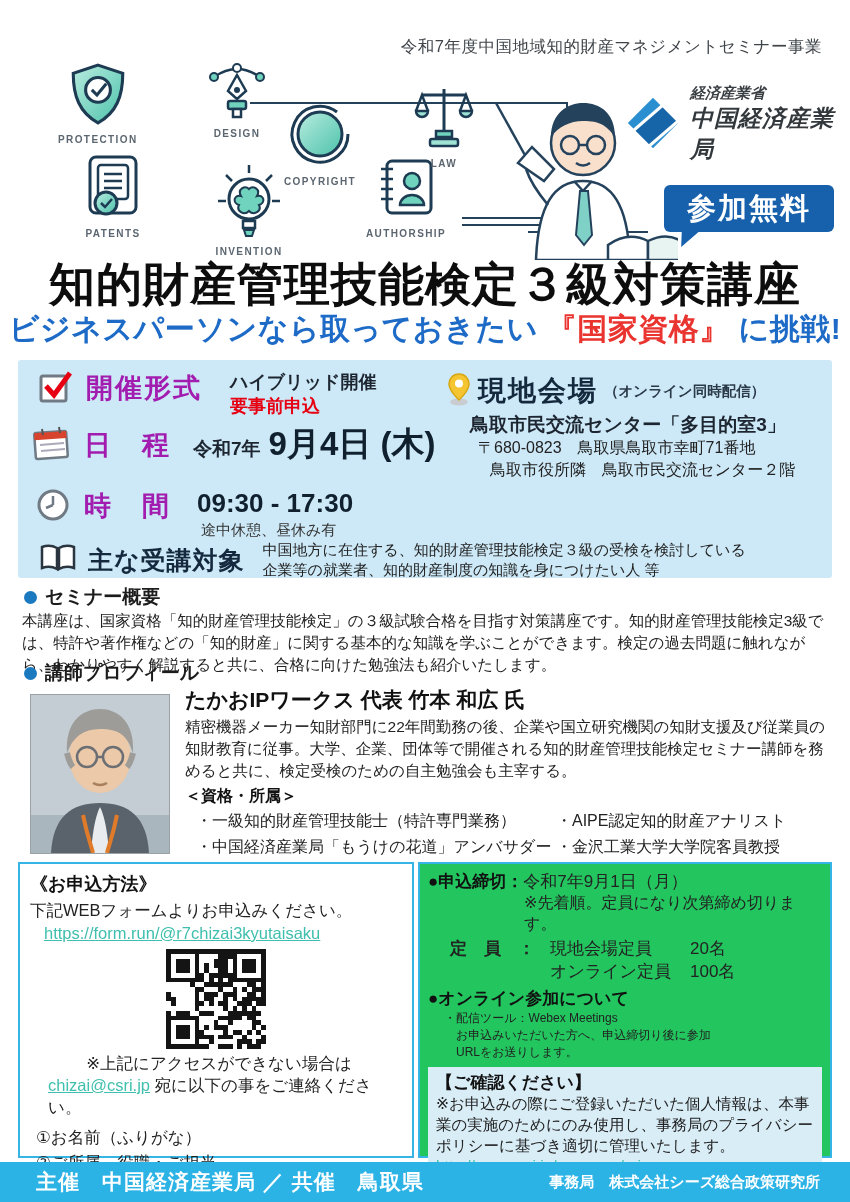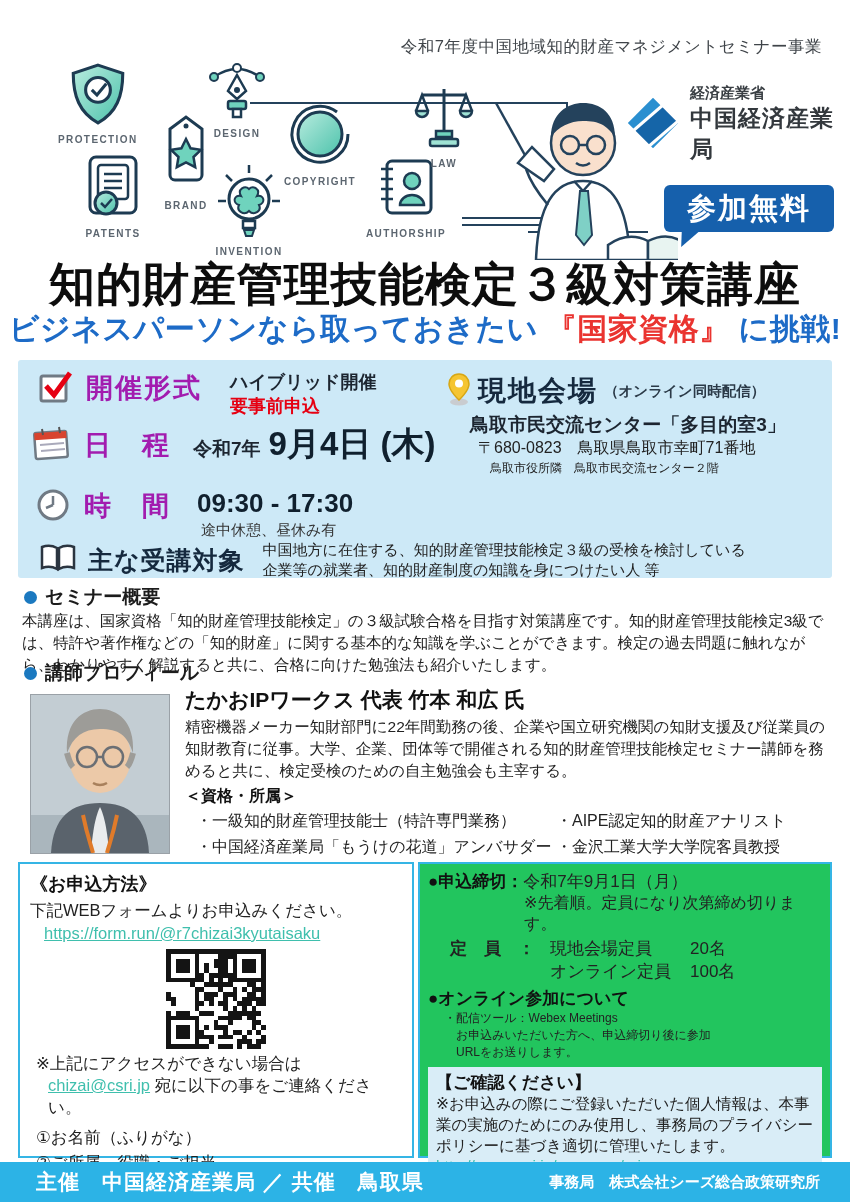--- a/index.html
+++ b/index.html
@@ -8,21 +8,21 @@
     position:relative; width:850px; height:1202px; background:#ffffff;
     font-family:"Liberation Sans","DejaVu Sans",sans-serif; color:#222;
     overflow:hidden; margin:0 auto;
   }
   
   .program-line { position:absolute; top:36px; right:28px; font-size:16.5px; color:#3f4449; letter-spacing:0.5px; }
   .illustration { position:absolute; top:55px; left:0; width:850px; height:205px; }
   .ip-item { position:absolute; display:flex; flex-direction:column; align-items:center; gap:3px; }
   .ip-label { font-size:10px; font-weight:bold; letter-spacing:1.4px; color:#5c6670; }
   .conn { position:absolute; background:#24425c; }
-  .meti-logo { position:absolute; top:84px; left:626px; display:flex; align-items:center; gap:10px; }
+  .meti-logo { position:absolute; top:84px; left:626px; display:flex; align-items:center; gap:10px;font-style:italic; }
   .meti-text .t1 { font-size:15px; font-weight:bold; color:#3a3f44; }
   .meti-text .t2 { font-size:23px; font-weight:bold; color:#33383d; letter-spacing:1px; }
   .free-badge {
     position:absolute; top:185px; left:664px; width:170px; height:47px; background:#1660ac;
     color:#fff; font-size:29px; font-weight:bold; display:flex; align-items:center; justify-content:center;
     border-radius:6px; letter-spacing:2px;
   }
   .free-badge::after {
     content:""; position:absolute; left:16px; bottom:-15px; width:0; height:0;
     border-style:solid; border-width:17px 16px 0 3px;
@@ -46,41 +46,41 @@
   .date-day { font-size:33px; font-weight:900; color:#10202e; }
   .time-val { font-size:26px; font-weight:900; color:#10202e; }
   .time-note { font-size:15px; color:#333; margin-top:2px; margin-left:4px; }
   .aud-label { font-size:25px; font-weight:900; color:#15293e; letter-spacing:1px; }
   .aud-text { font-size:15px; color:#222; line-height:1.35; }
   .venue-head { position:absolute; top:12px; left:428px; display:flex; align-items:center; gap:6px; }
   .venue-label { font-size:28px; font-weight:900; color:#15293e; letter-spacing:2px; }
   .venue-note { font-size:14.5px; font-weight:bold; color:#2b3a48; }
   .venue-name { position:absolute; top:52px; left:452px; font-size:19px; font-weight:bold; color:#1c2530; }
   .venue-addr1 { position:absolute; top:78px; left:460px; font-size:16px; color:#222; }
-  .venue-addr2 { position:absolute; top:100px; left:472px; font-size:12px; color:#222; }
+  .venue-addr2 { position:absolute; top:100px; left:472px; font-size:16px; color:#222; }
   
   .sec-head { position:absolute; display:flex; align-items:center; gap:8px; }
   .sec-dot { width:13px; height:13px; border-radius:50%; background:#1b79c0; }
   .sec-title { font-size:19px; font-weight:bold; color:#1c1c1c; }
   .overview-body { position:absolute; top:610px; left:22px; width:808px; font-size:15.5px; line-height:1.42; color:#222; }
   .photo { position:absolute; top:694px; left:30px; width:140px; height:160px; border:1px solid #9aa1a7; }
   .prof-name { position:absolute; top:686px; left:185px; font-size:21px; font-weight:900; color:#111; }
   .prof-bio { position:absolute; top:716px; left:185px; width:645px; font-size:15.5px; line-height:1.42; color:#222; }
   .prof-quals-head { position:absolute; top:786px; left:185px; font-size:16px; font-weight:bold; color:#111; }
   .quals-left { position:absolute; top:808px; left:196px; font-size:16px; line-height:1.65; color:#222; list-style:none; }
   .quals-right { position:absolute; top:808px; left:556px; font-size:16px; line-height:1.65; color:#222; list-style:none; }
   
   .apply-box { position:absolute; top:862px; left:18px; width:396px; height:296px; border:2px solid #35b5e5; background:#fff; padding:8px 10px; }
   .apply-head { font-size:18px; font-weight:bold; color:#111; }
   .apply-instruction { font-size:16.5px; margin:4px 0 2px 0; }
   .apply-link { display:block; margin-left:14px; font-size:16.5px; color:#3fbfad; text-decoration:underline; }
   .qr-wrap { display:flex; justify-content:center; margin:6px 0 4px 0; }
   .qr-grid { display:grid; grid-template-columns:repeat(21,1fr); grid-template-rows:repeat(21,1fr); width:100px; height:100px; background:#fff; }
   .qm.on { background:#141414; }
-  .apply-note { font-size:16.5px; margin-left:6px; }
+  .apply-note { font-size:16.5px; margin-left:6px;text-align:center; }
   .apply-note2 { font-size:16.5px; margin-left:18px; }
   .mail-link { color:#3fbfad; text-decoration:underline; }
   .apply-items { list-style:none; margin-top:6px; margin-left:6px; font-size:16.5px; line-height:1.5; color:#222; }
   .right-box { position:absolute; top:862px; left:418px; width:414px; height:296px; border:2px solid #35b5e5; background:#22c55e; padding:6px 8px; }
   .dl-line1 { font-size:17px; }
   .dl-label { font-weight:bold; color:#111; }
   .dl-note { font-size:16px; margin-left:96px; }
   .cap-row { display:flex; font-size:17px; margin-top:2px; }
   .cap-head { font-weight:bold; margin-left:22px; width:86px; }
   .cap-name { width:140px; margin-left:14px; }
@@ -143,30 +143,20 @@
           <line x1="22" y1="21" x2="40" y2="21" stroke="#1d3b52" stroke-width="2.5"></line>
           <line x1="22" y1="28" x2="40" y2="28" stroke="#1d3b52" stroke-width="2.5"></line>
           <line x1="22" y1="35" x2="40" y2="35" stroke="#1d3b52" stroke-width="2.5"></line>
           <circle cx="24" cy="50" r="11" fill="url(#g1)" stroke="#1d3b52" stroke-width="3"></circle>
           <path d="M19 50 l4 4 l7 -8" stroke="#1d3b52" stroke-width="2.5" fill="none"></path>
         </svg>
       </span>
       <span class="ip-label">PATENTS</span>
     </div>
 
-    <div class="ip-item" style="left:160px;top:58px;">
-      <span>
-        <svg width="52" height="80" viewBox="0 0 52 80">
-          <path d="M10 16 L26 4 L42 16 V62 a5 5 0 0 1 -5 5 H15 a5 5 0 0 1 -5 -5 Z" fill="#fff" stroke="#1d3b52" stroke-width="3"></path>
-          <circle cx="26" cy="13" r="2.5" fill="#1d3b52"></circle>
-          <path d="M26 26 l4.6 9.3 10.3 1.5 -7.4 7.2 1.7 10.2 -9.2 -4.8 -9.2 4.8 1.7 -10.2 -7.4 -7.2 10.3 -1.5 Z" fill="#6fd3bd" stroke="#1d3b52" stroke-width="2.5"></path>
-        </svg>
-      </span>
-      <span class="ip-label">BRAND</span>
-    </div>
 
     <div class="ip-item" style="left:206px;top:4px;">
       <span>
         <svg width="62" height="62" viewBox="0 0 62 62">
           <path d="M8 18 Q31 2 54 18" fill="none" stroke="#1d3b52" stroke-width="2.5"></path>
           <circle cx="8" cy="18" r="4" fill="#6fd3bd" stroke="#1d3b52" stroke-width="2"></circle>
           <circle cx="54" cy="18" r="4" fill="#6fd3bd" stroke="#1d3b52" stroke-width="2"></circle>
           <circle cx="31" cy="9" r="4" fill="#fff" stroke="#1d3b52" stroke-width="2"></circle>
           <path d="M31 16 L40 32 L31 40 L22 32 Z" fill="#fff" stroke="#1d3b52" stroke-width="2.5"></path>
           <circle cx="31" cy="31" r="3" fill="#1d3b52"></circle>

